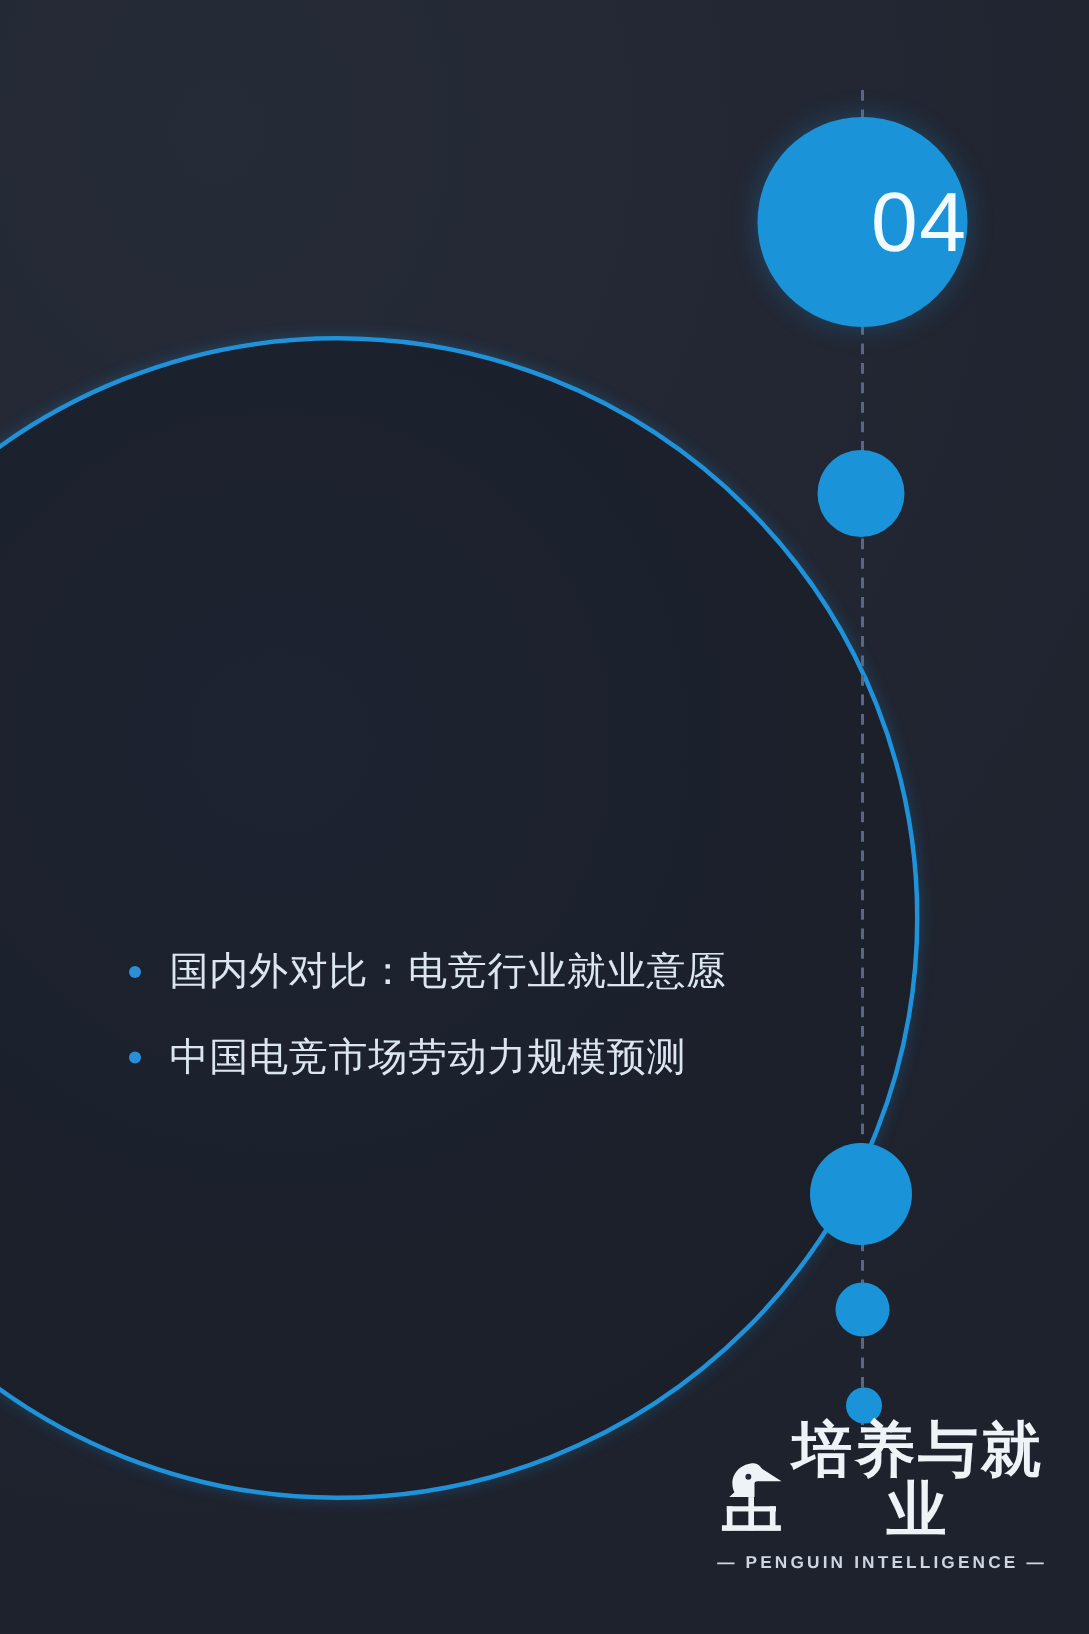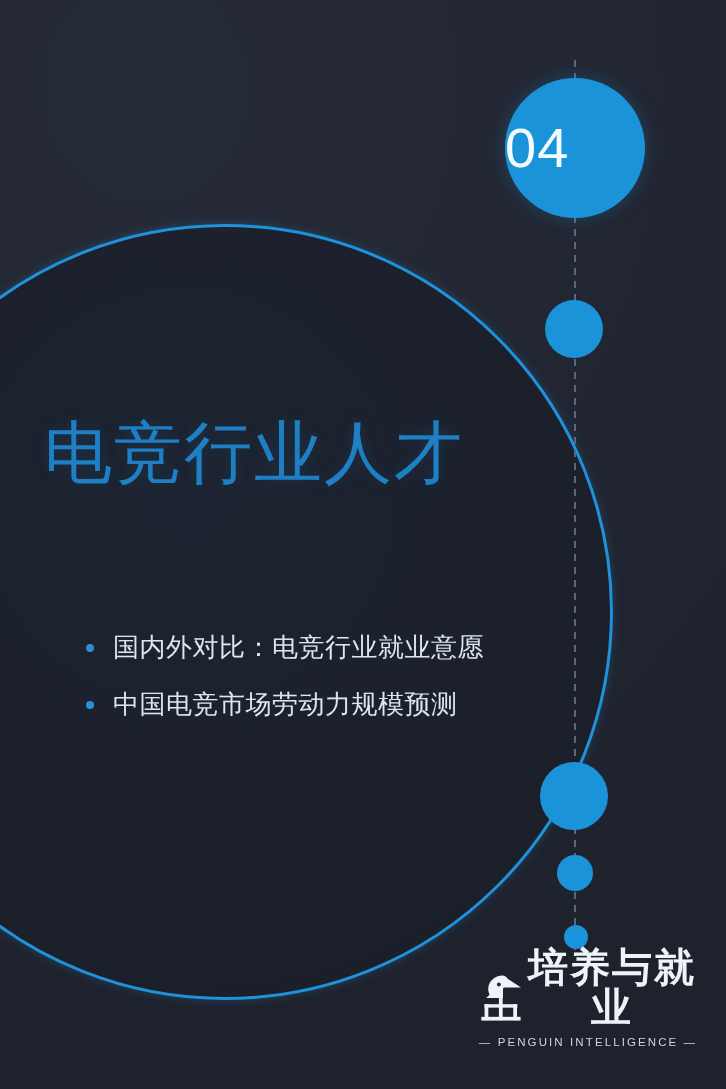--- a/index.html
+++ b/index.html
@@ -70,21 +70,21 @@
     background: #1b93d8;
   }
 
   .node-04 {
     left: 505px;
     top: 78px;
     width: 140px;
     height: 140px;
     display: flex;
     align-items: center;
-    justify-content: flex-start;
+    justify-content: flex-end;
     box-shadow: 0 0 18px rgba(27,147,216,.30);
   }
   .node-04 .num {
     color: #f2fbff;
     font-size: 56px;
     font-weight: 400;
     letter-spacing: 1px;
     line-height: 1;
   }
 
@@ -156,21 +156,21 @@
     font-weight: 700;
     letter-spacing: 2px;
     line-height: 1;
     font-family: "DejaVu Sans", sans-serif;
   }
   .logo-sub {
     margin-top: 9px;
     color: #cdd6e2;
     font-size: 11.5px;
     letter-spacing: 2.1px;
-    font-weight: 400;
+    font-weight: 700;
     white-space: nowrap;
   }
 </style>
 </head>
 <body>
 
 <div class="slide">
 
   <div class="big-circle-fill"></div>
   <div class="big-circle-ring"></div>
@@ -180,21 +180,20 @@
   <div class="node node-04">
     <span class="num">04</span>
   </div>
 
   <div class="node node-b"></div>
   <div class="node node-c"></div>
   <div class="node node-d"></div>
   <div class="node node-e"></div>
 
   <h1 class="headline">
-    <span class="l1">电竞行业人才</span>
   </h1>
 
   <ul class="bullets">
     <li>
       <span class="dot"></span>
       <span>国内外对比：电竞行业就业意愿</span>
     </li>
     <li>
       <span class="dot"></span>
       <span>中国电竞市场劳动力规模预测</span>

